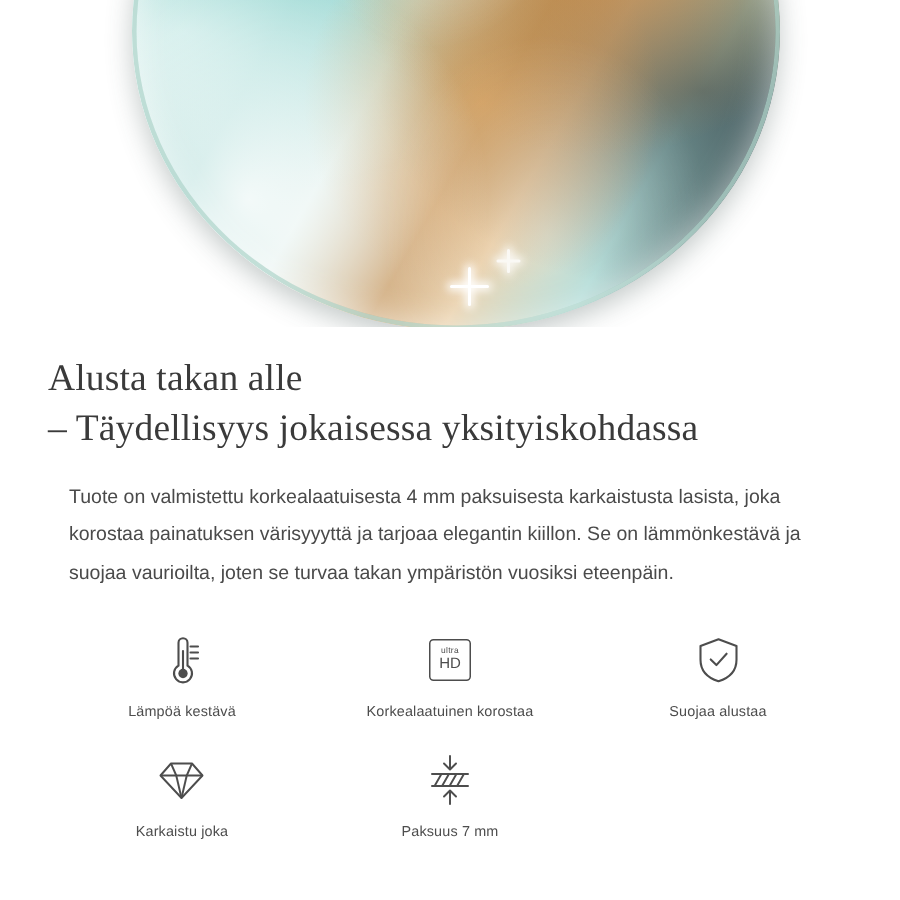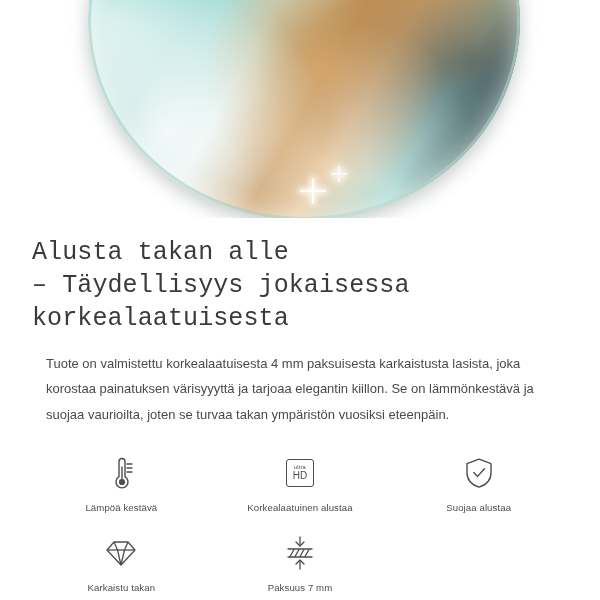--- a/index.html
+++ b/index.html
@@ -77,21 +77,21 @@
   .sparkle::before { width: 2px; height: 100%; }
   .sparkle::after  { width: 100%; height: 2px; }
   .sparkle-1 { left: 300px; top: 178px; width: 26px; height: 26px; }
   .sparkle-2 { left: 331px; top: 166px; width: 16px; height: 16px; opacity: .85; }
 
   
   .content {
     padding: 18px 32px 0 32px;
   }
   .headline {
-    font-family: Liberation Mono, monospace;
+    font-family: Liberation Serif, serif;
     font-size: 25px;
     line-height: 1.32;
     color: #3a3a3a;
     font-weight: 400;
     margin: 0 0 16px 0;
     letter-spacing: .1px;
   }
   .headline .line2 { display: block; }
 
   .body-copy {
@@ -160,21 +160,21 @@
     <div class="hero-rim"></div>
   </div>
   <span class="sparkle sparkle-1"></span>
   <span class="sparkle sparkle-2"></span>
 </div>
 
 <div class="content">
 
   <h1 class="headline">
     <span>Alusta takan alle</span>
-    <span class="line2">– Täydellisyys jokaisessa korkealaatuisesta</span>
+    <span class="line2">– Täydellisyys jokaisessa yksityiskohdassa</span>
   </h1>
 
   <p class="body-copy">Tuote on valmistettu korkealaatuisesta 4 mm paksuisesta karkaistusta lasista, joka korostaa painatuksen värisyyyttä ja tarjoaa elegantin kiillon. Se on lämmönkestävä ja suojaa vaurioilta, joten se turvaa takan ympäristön vuosiksi eteenpäin.</p>
 
   <div class="features">
 
     <div class="feature">
       <div class="feature-icon">
         <svg width="30" height="34" viewBox="0 0 30 34" fill="none" stroke="#4d4d4d" stroke-width="1.4" stroke-linecap="round">
           <path d="M13 5.5a3 3 0 0 1 6 0v15.2a6 6 0 1 1-6 0V5.5z"></path>
@@ -188,21 +188,21 @@
       <div class="feature-label">Lämpöä kestävä</div>
     </div>
 
     <div class="feature">
       <div class="feature-icon">
         <div class="ultrahd-box">
           <span class="u-small">ultra</span>
           <span class="u-big">HD</span>
         </div>
       </div>
-      <div class="feature-label">Korkealaatuinen alustaa</div>
+      <div class="feature-label">Korkealaatuinen korostaa</div>
     </div>
 
     <div class="feature">
       <div class="feature-icon">
         <svg width="30" height="34" viewBox="0 0 30 34" fill="none" stroke="#4d4d4d" stroke-width="1.4" stroke-linejoin="round" stroke-linecap="round">
           <path d="M15 3.2 27 7.6v9.2c0 7.4-5.1 12.2-12 14.4C8.1 29 3 24.2 3 16.8V7.6L15 3.2z"></path>
           <polyline points="9.8,16.6 13.6,20.4 20.4,12.8"></polyline>
         </svg>
       </div>
       <div class="feature-label">Suojaa alustaa</div>
@@ -212,21 +212,21 @@
       <div class="feature-icon">
         <svg width="34" height="30" viewBox="0 0 34 30" fill="none" stroke="#4d4d4d" stroke-width="1.3" stroke-linejoin="round">
           <path d="M10 4h14l7 8-14 15L3 12l7-8z"></path>
           <line x1="3" y1="12" x2="31" y2="12"></line>
           <line x1="10" y1="4" x2="13.5" y2="12"></line>
           <line x1="24" y1="4" x2="20.5" y2="12"></line>
           <line x1="13.5" y1="12" x2="17" y2="27"></line>
           <line x1="20.5" y1="12" x2="17" y2="27"></line>
         </svg>
       </div>
-      <div class="feature-label">Karkaistu takan</div>
+      <div class="feature-label">Karkaistu joka</div>
     </div>
 
 
     <div class="feature">
       <div class="feature-icon">
         <svg width="34" height="36" viewBox="0 0 34 36" fill="none" stroke="#4d4d4d" stroke-width="1.3" stroke-linecap="round" stroke-linejoin="round">
           <line x1="17" y1="2" x2="17" y2="10"></line>
           <polyline points="13,7 17,11 21,7"></polyline>
           <line x1="5" y1="14" x2="29" y2="14"></line>
           <line x1="5" y1="22" x2="29" y2="22"></line>

